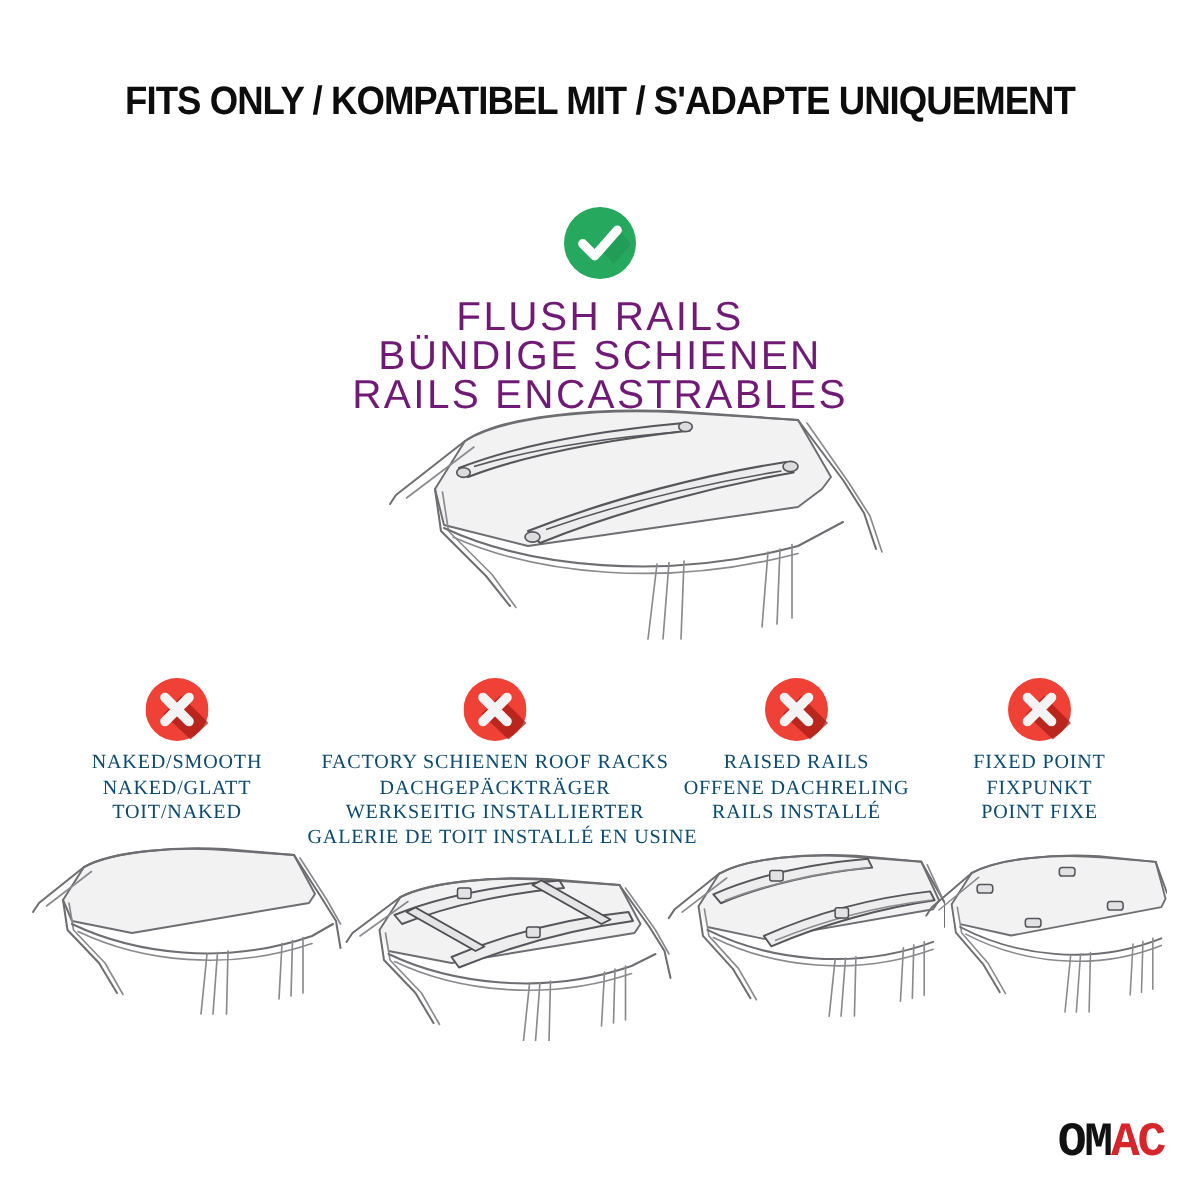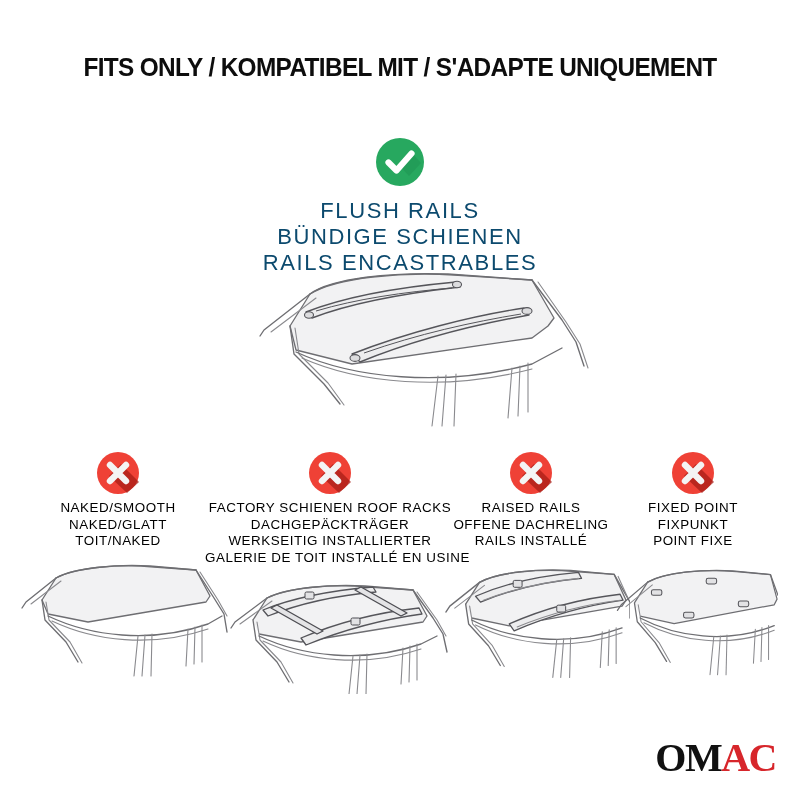--- a/index.html
+++ b/index.html
@@ -43,24 +43,24 @@
   }
   .check-icon {
     width: 48px;
     height: 48px;
     margin: 0 auto 12px auto;
     display: block;
   }
   .main-labels {
     font-family: "Liberation Sans", sans-serif;
     font-weight: 400;
-    font-size: 22px;
+    font-size: 27px;
     line-height: 26px;
     letter-spacing: 1.6px;
-    color: #0c4a6e;
+    color: #701a75;
   }
   .main-labels div { white-space: nowrap; }
 
   
   .hero-art {
     position: absolute;
     top: 268px;
     left: 232px;
     width: 360px;
     height: 160px;
@@ -84,44 +84,44 @@
   .opt-2 { left: 432px; width: 198px; text-align: center; }
   .opt-3 { left: 608px; width: 170px; }
 
   .x-icon {
     width: 42px;
     height: 42px;
     margin: 0 auto 6px auto;
     display: block;
   }
   .opt-labels {
-    font-family: Liberation Sans, sans-serif;
+    font-family: Liberation Serif, serif;
     font-weight: 400;
     font-size: 13.4px;
     line-height: 16.5px;
     letter-spacing: 0.55px;
-    color: #000000;
+    color: #0c4a6e;
   }
   .opt-labels div { white-space: nowrap; }
 
   .opt-art {
     margin-top: 8px;
     width: 100%;
     height: 120px;
     display: block;
   }
 
   
   .logo {
     position: absolute;
     right: 24px;
     bottom: 22px;
-    font-family: Liberation Serif, serif;
+    font-family: Liberation Mono, monospace;
     font-weight: 700;
-    font-size: 40px;
+    font-size: 32px;
     letter-spacing: -1.5px;
     line-height: 1;
     white-space: nowrap;
     margin-left: 24px;
   }
   .logo .om { color: #111111; }
   .logo .ac { color: #d7262b; }
 
   .line { fill: none; stroke: #6e6e72; stroke-width: 1.35; stroke-linecap: round; stroke-linejoin: round; }
   .line-thin { fill: none; stroke: #8a8a8e; stroke-width: 1.1; stroke-linecap: round; stroke-linejoin: round; }

